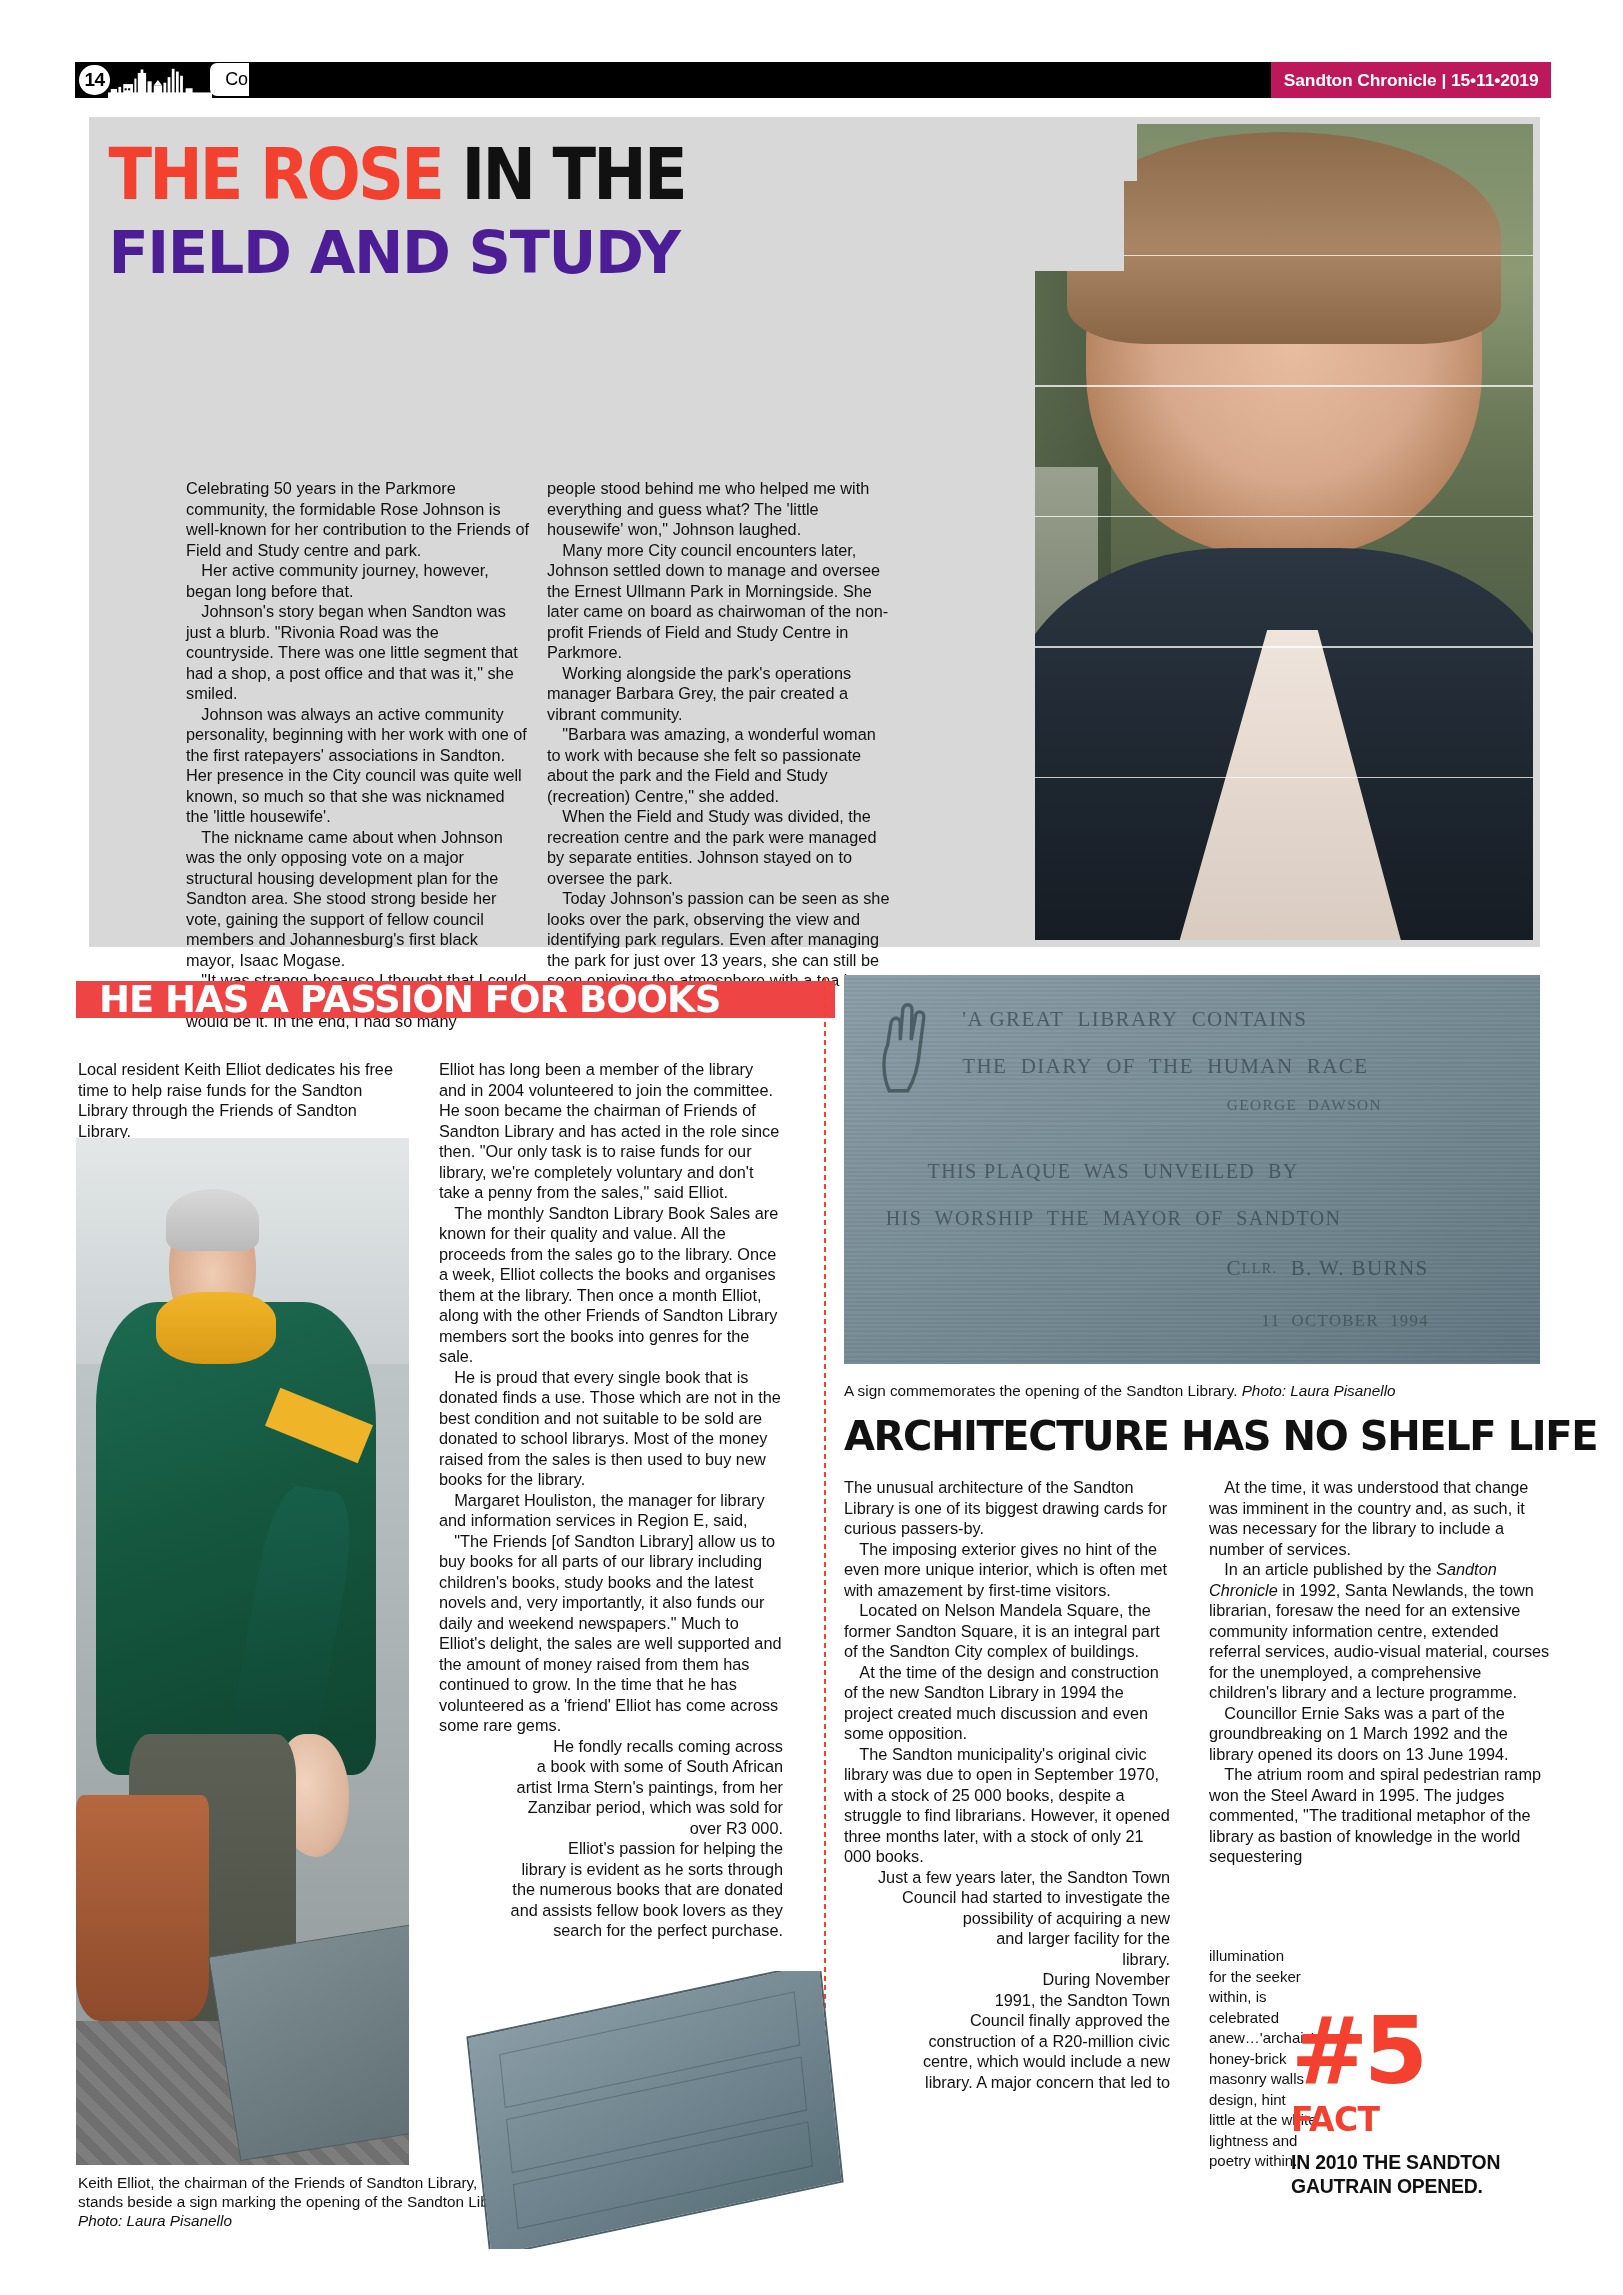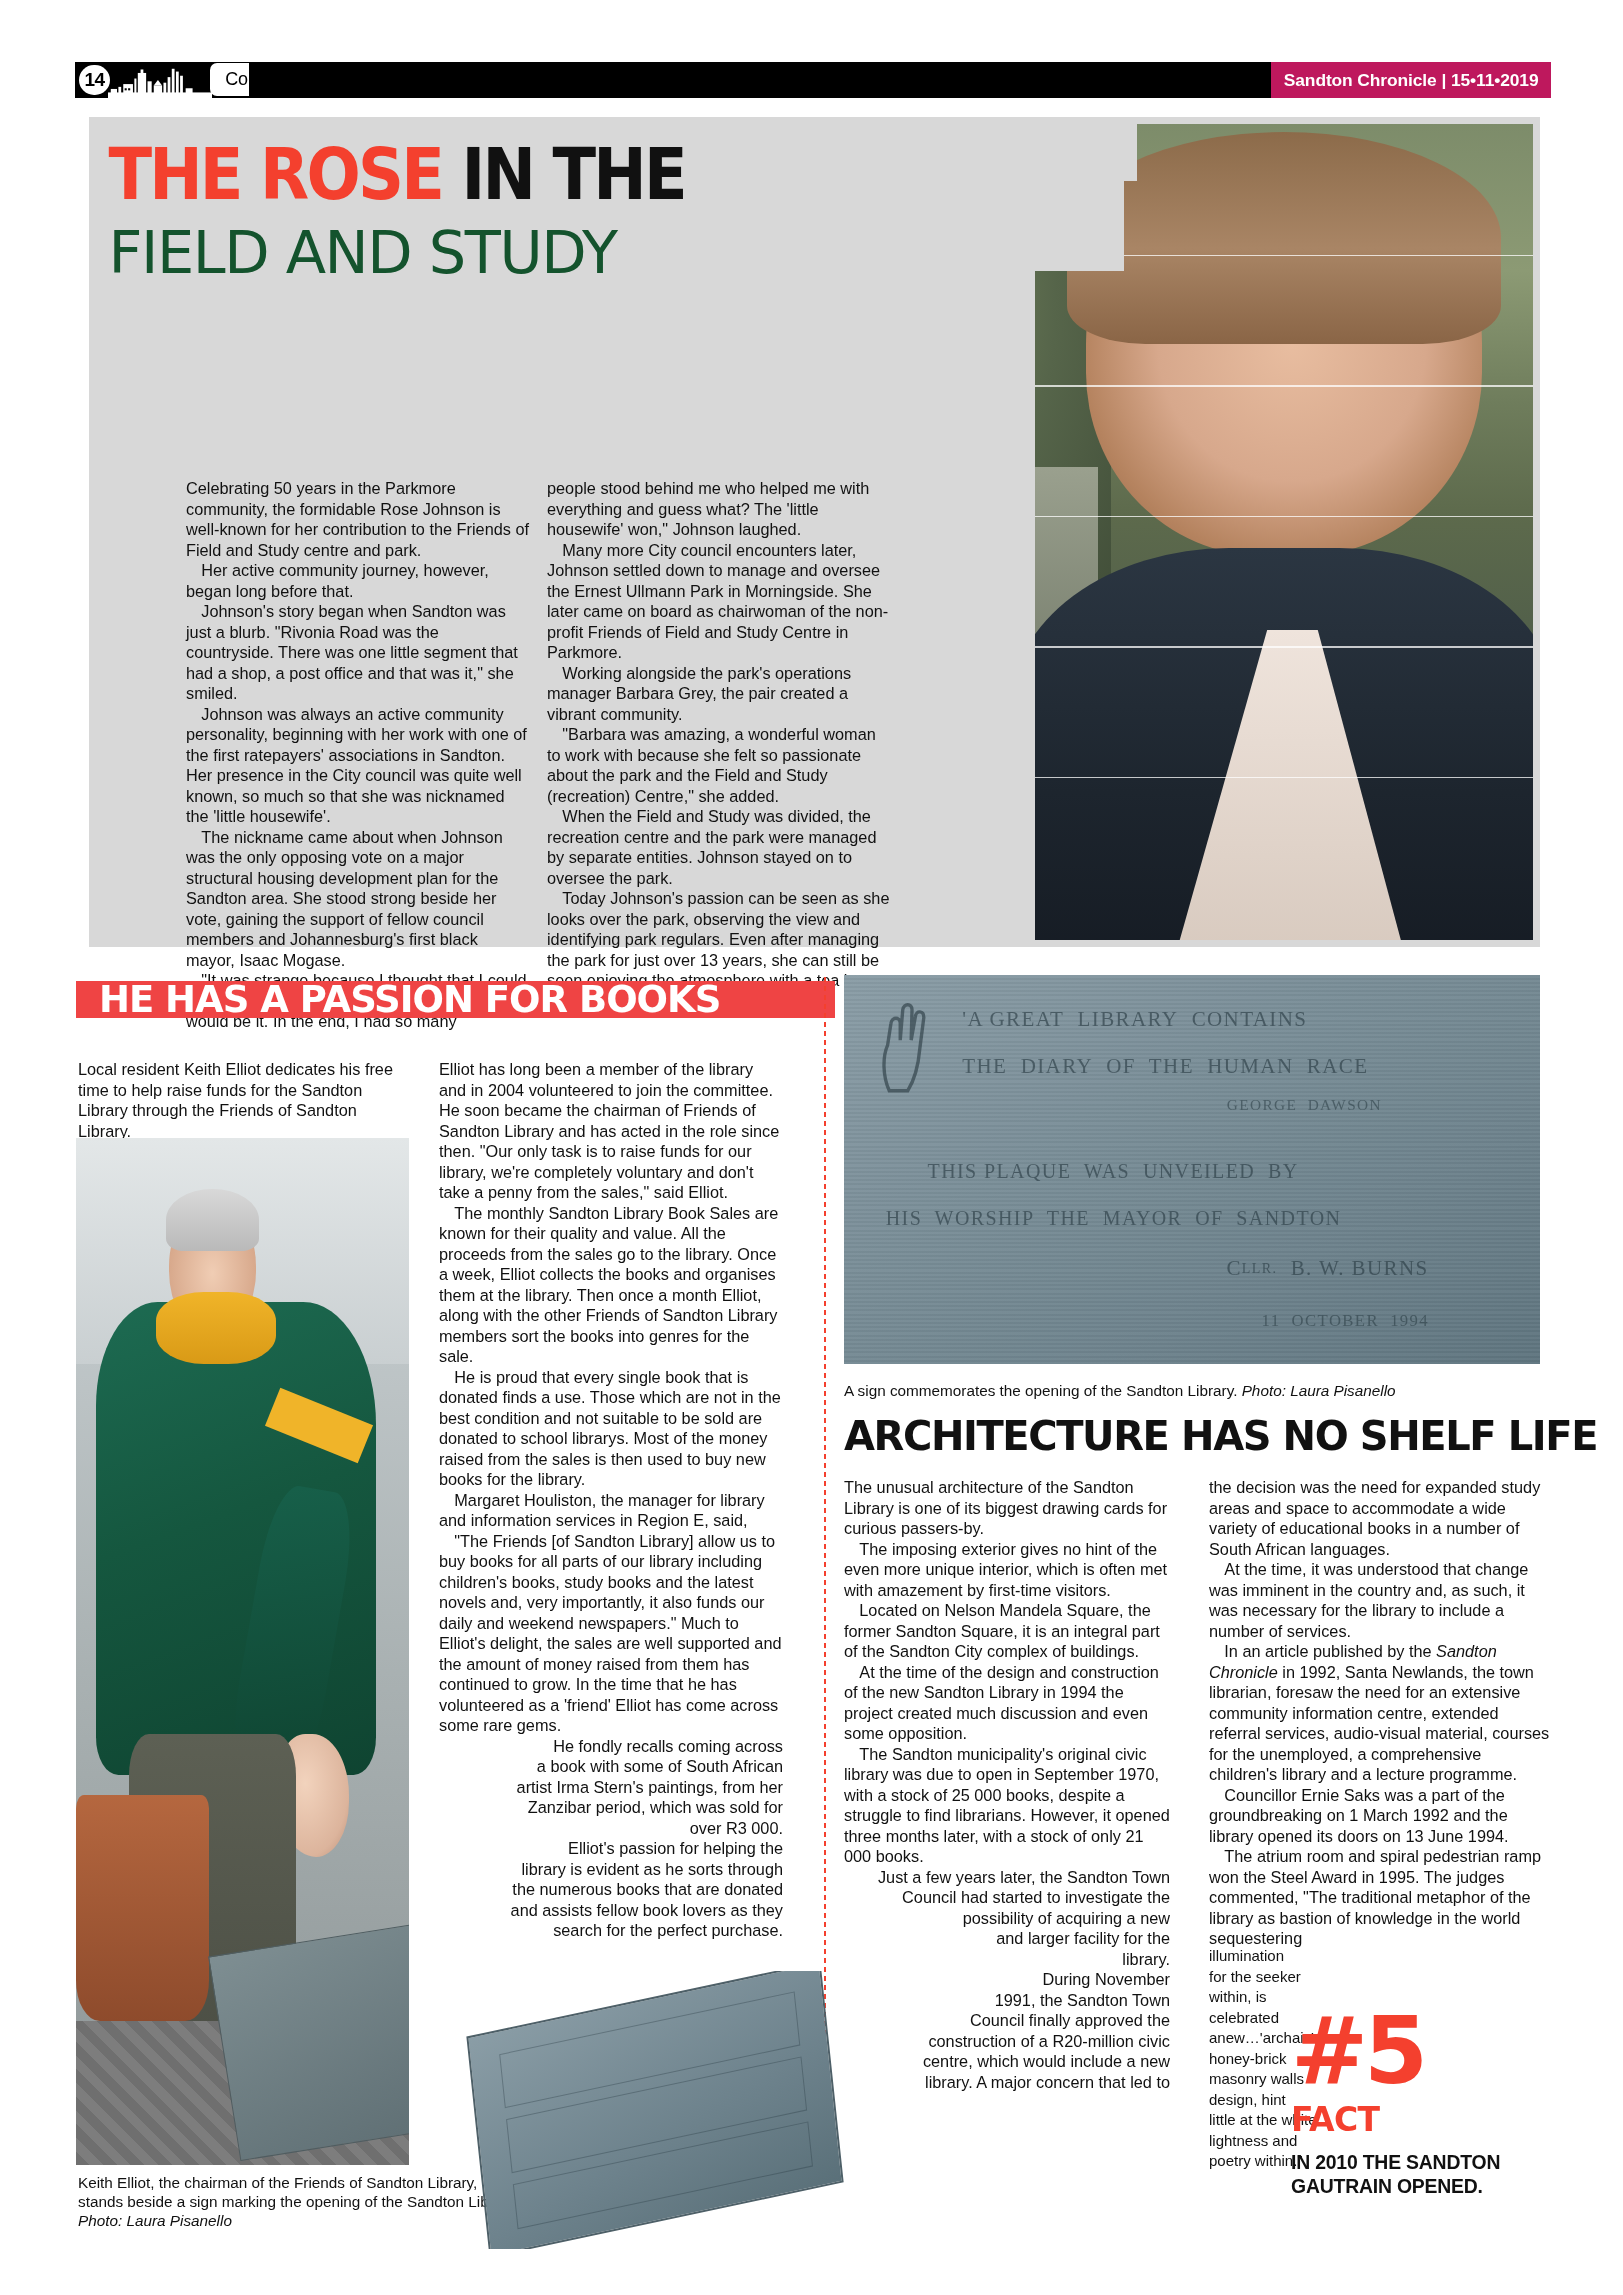--- a/index.html
+++ b/index.html
@@ -50,21 +50,21 @@
   .hl-line1{
     position:absolute;left:19.4px;top:22px;
     font-size:71px;font-weight:900;line-height:1;letter-spacing:-2.8px;
     font-family:"DejaVu Sans",sans-serif;font-stretch:condensed;
     white-space:nowrap;
   }
   .hl-line1 .red{color:#F4402E;}
   .hl-line1 .blk{color:#111;}
   .hl-line2{
     position:absolute;left:19.4px;top:106px;
-    font-size:59px;font-weight:400;line-height:1;letter-spacing:-1.4px;color:#14532d;
+    font-size:59px;font-weight:700;line-height:1;letter-spacing:-1.4px;color:#4c1d95;
     font-family:"DejaVu Sans",sans-serif;white-space:nowrap;
   }
   .feature-photo{
     position:absolute;right:7px;top:7px;width:639px;height:816px;overflow:hidden;
   }
   .fcol{
     position:absolute;top:361px;width:344px;
     font-size:16.3px;line-height:20.5px;color:#111;text-align:left;
   }
   .fcol p{margin:0;text-indent:15.3px;}
@@ -396,21 +396,20 @@
       <div>During November</div>
       <div>1991, the Sandton Town</div>
       <div>Council finally approved the</div>
       <div>construction of a R20-million civic</div>
       <div>centre, which would include a new</div>
       <div>library. A major concern that led to</div>
     </div>
   </div>
 
   <div class="acol" id="acol2">
-    <p class="first">the decision was the need for expanded study areas and space to accommodate a wide variety of educational books in a number of South African languages.</p>
     <p>At the time, it was understood that change was imminent in the country and, as such, it was necessary for the library to include a number of services.</p>
     <p>
       <span>In an article published by the </span><i>Sandton</i>
       <i>Chronicle</i><span> in 1992, Santa Newlands, the town librarian, foresaw the need for an extensive community information centre, extended referral services, audio-visual material, courses for the unemployed, a comprehensive children's library and a lecture programme.</span>
     </p>
     <p>Councillor Ernie Saks was a part of the groundbreaking on 1 March 1992 and the library opened its doors on 13 June 1994.</p>
     <p>The atrium room and spiral pedestrian ramp won the Steel Award in 1995. The judges commented, "The traditional metaphor of the library as bastion of knowledge in the world sequestering</p>
   </div>
 
   <div class="narrow-tail">

